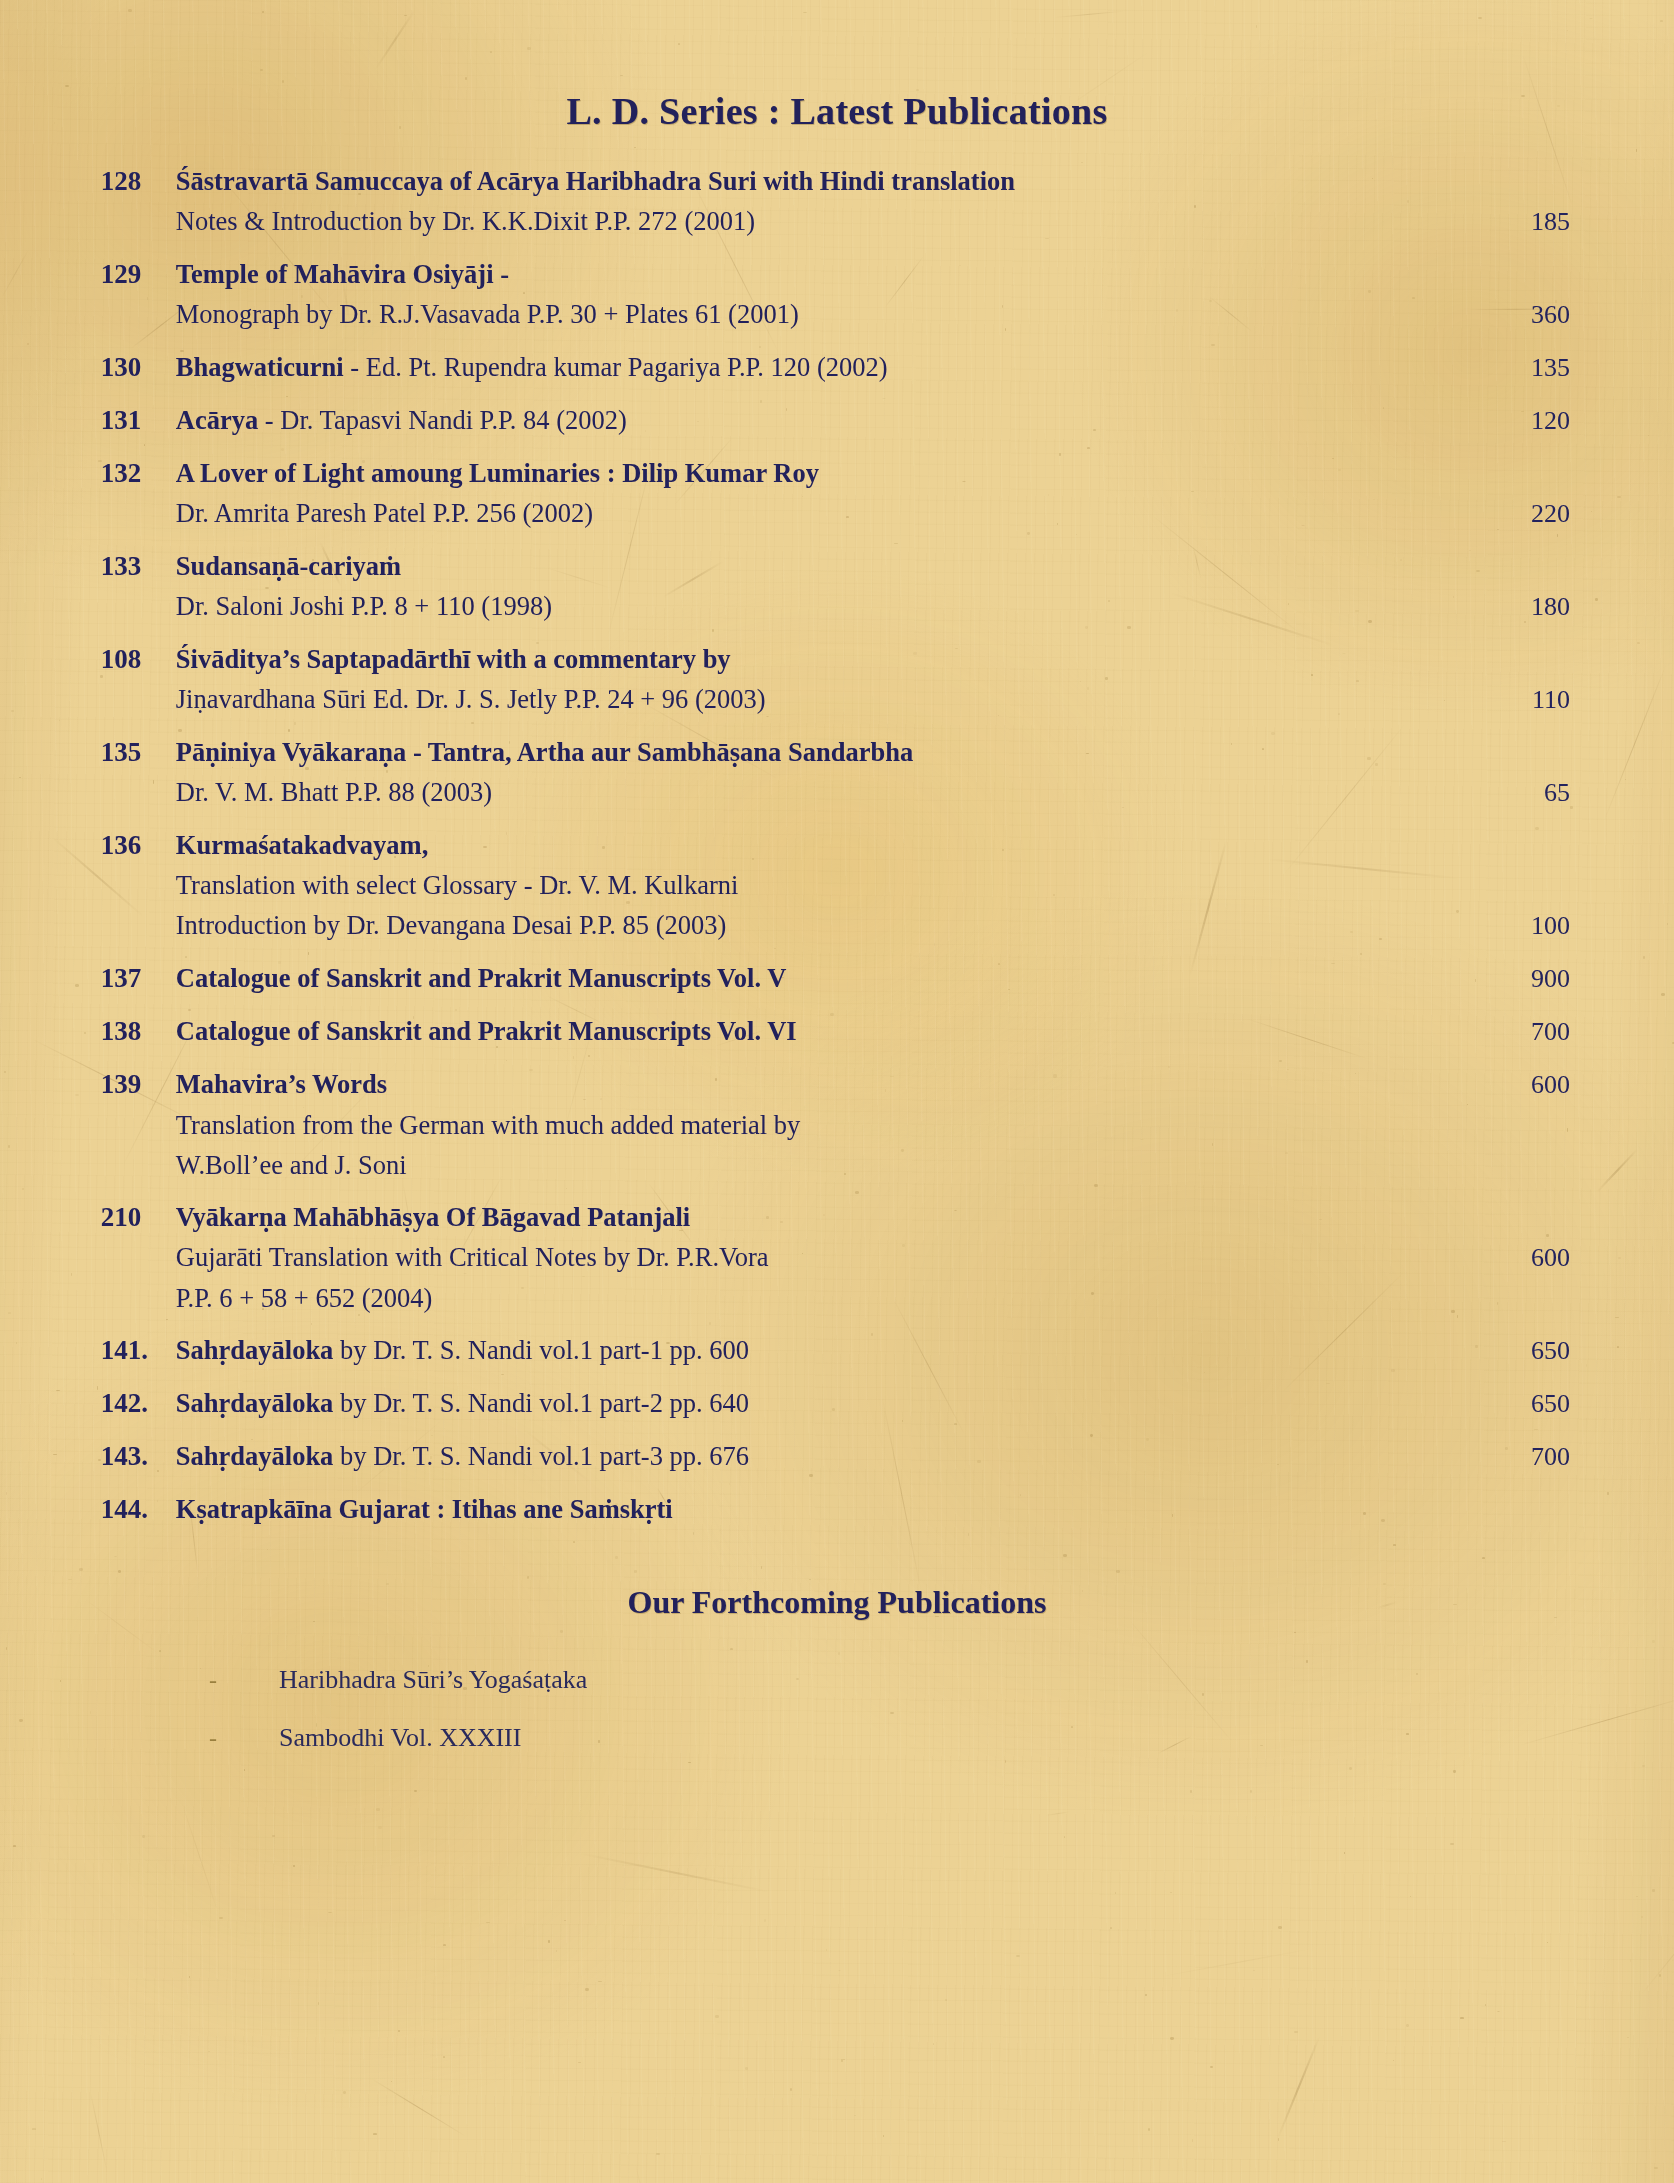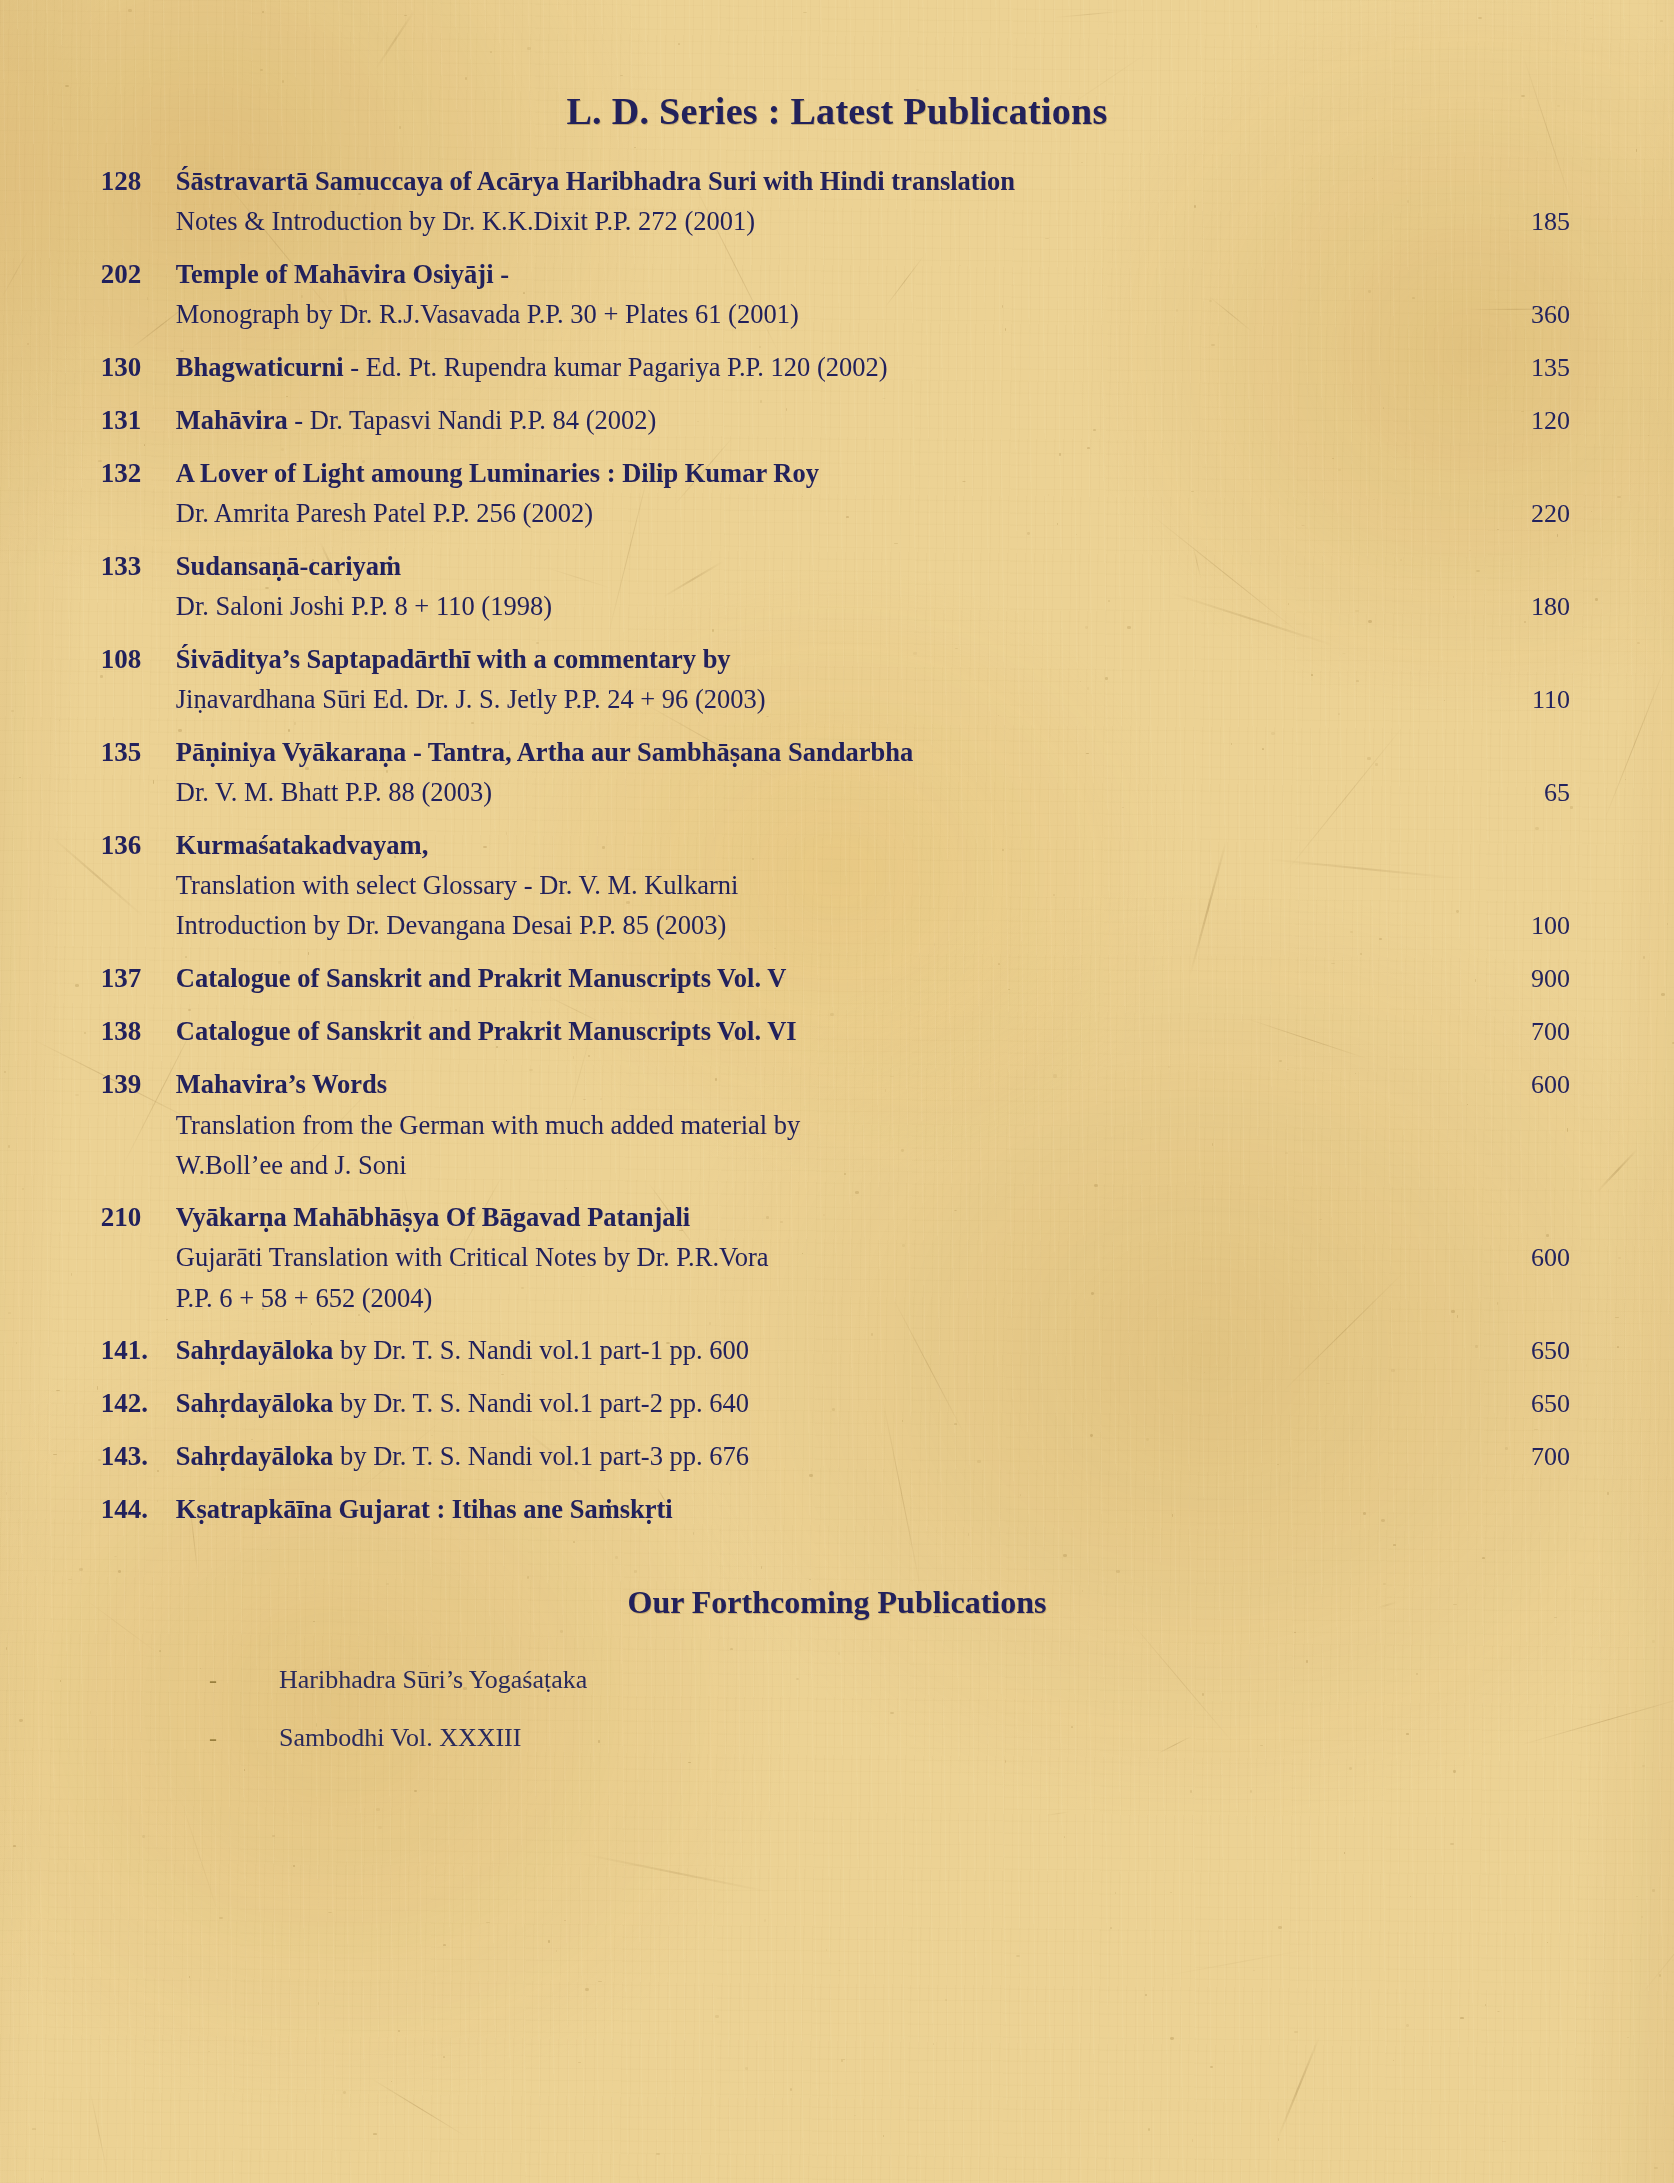--- a/index.html
+++ b/index.html
@@ -669,21 +669,21 @@
             <div class="txt"><span class="bold">Śāstravartā Samuccaya of Acārya Haribhadra Suri with Hindi translation</span></div>
             <div class="price"></div>
           </div>
           <div class="pub-line">
             <div class="txt"><span class="reg">Notes &amp; Introduction by Dr. K.K.Dixit P.P. 272 (2001)</span></div>
             <div class="price">185</div>
           </div>
         </div>
       </li>
       <li class="pub-entry">
-        <div class="pub-num">202</div>
+        <div class="pub-num">129</div>
         <div class="pub-body">
           <div class="pub-line">
             <div class="txt"><span class="bold">Temple of Mahāvira Osiyāji -</span></div>
             <div class="price"></div>
           </div>
           <div class="pub-line">
             <div class="txt"><span class="reg">Monograph by Dr. R.J.Vasavada P.P. 30 + Plates 61 (2001)</span></div>
             <div class="price">360</div>
           </div>
         </div>
@@ -694,21 +694,21 @@
           <div class="pub-line">
             <div class="txt"><span class="bold">Bhagwaticurni</span><span class="reg"> - Ed. Pt. Rupendra kumar Pagariya P.P. 120 (2002)</span></div>
             <div class="price">135</div>
           </div>
         </div>
       </li>
       <li class="pub-entry">
         <div class="pub-num">131</div>
         <div class="pub-body">
           <div class="pub-line">
-            <div class="txt"><span class="bold">Mahāvira</span><span class="reg"> - Dr. Tapasvi Nandi P.P. 84 (2002)</span></div>
+            <div class="txt"><span class="bold">Acārya</span><span class="reg"> - Dr. Tapasvi Nandi P.P. 84 (2002)</span></div>
             <div class="price">120</div>
           </div>
         </div>
       </li>
       <li class="pub-entry">
         <div class="pub-num">132</div>
         <div class="pub-body">
           <div class="pub-line">
             <div class="txt"><span class="bold">A Lover of Light amoung Luminaries : Dilip Kumar Roy</span></div>
             <div class="price"></div>

